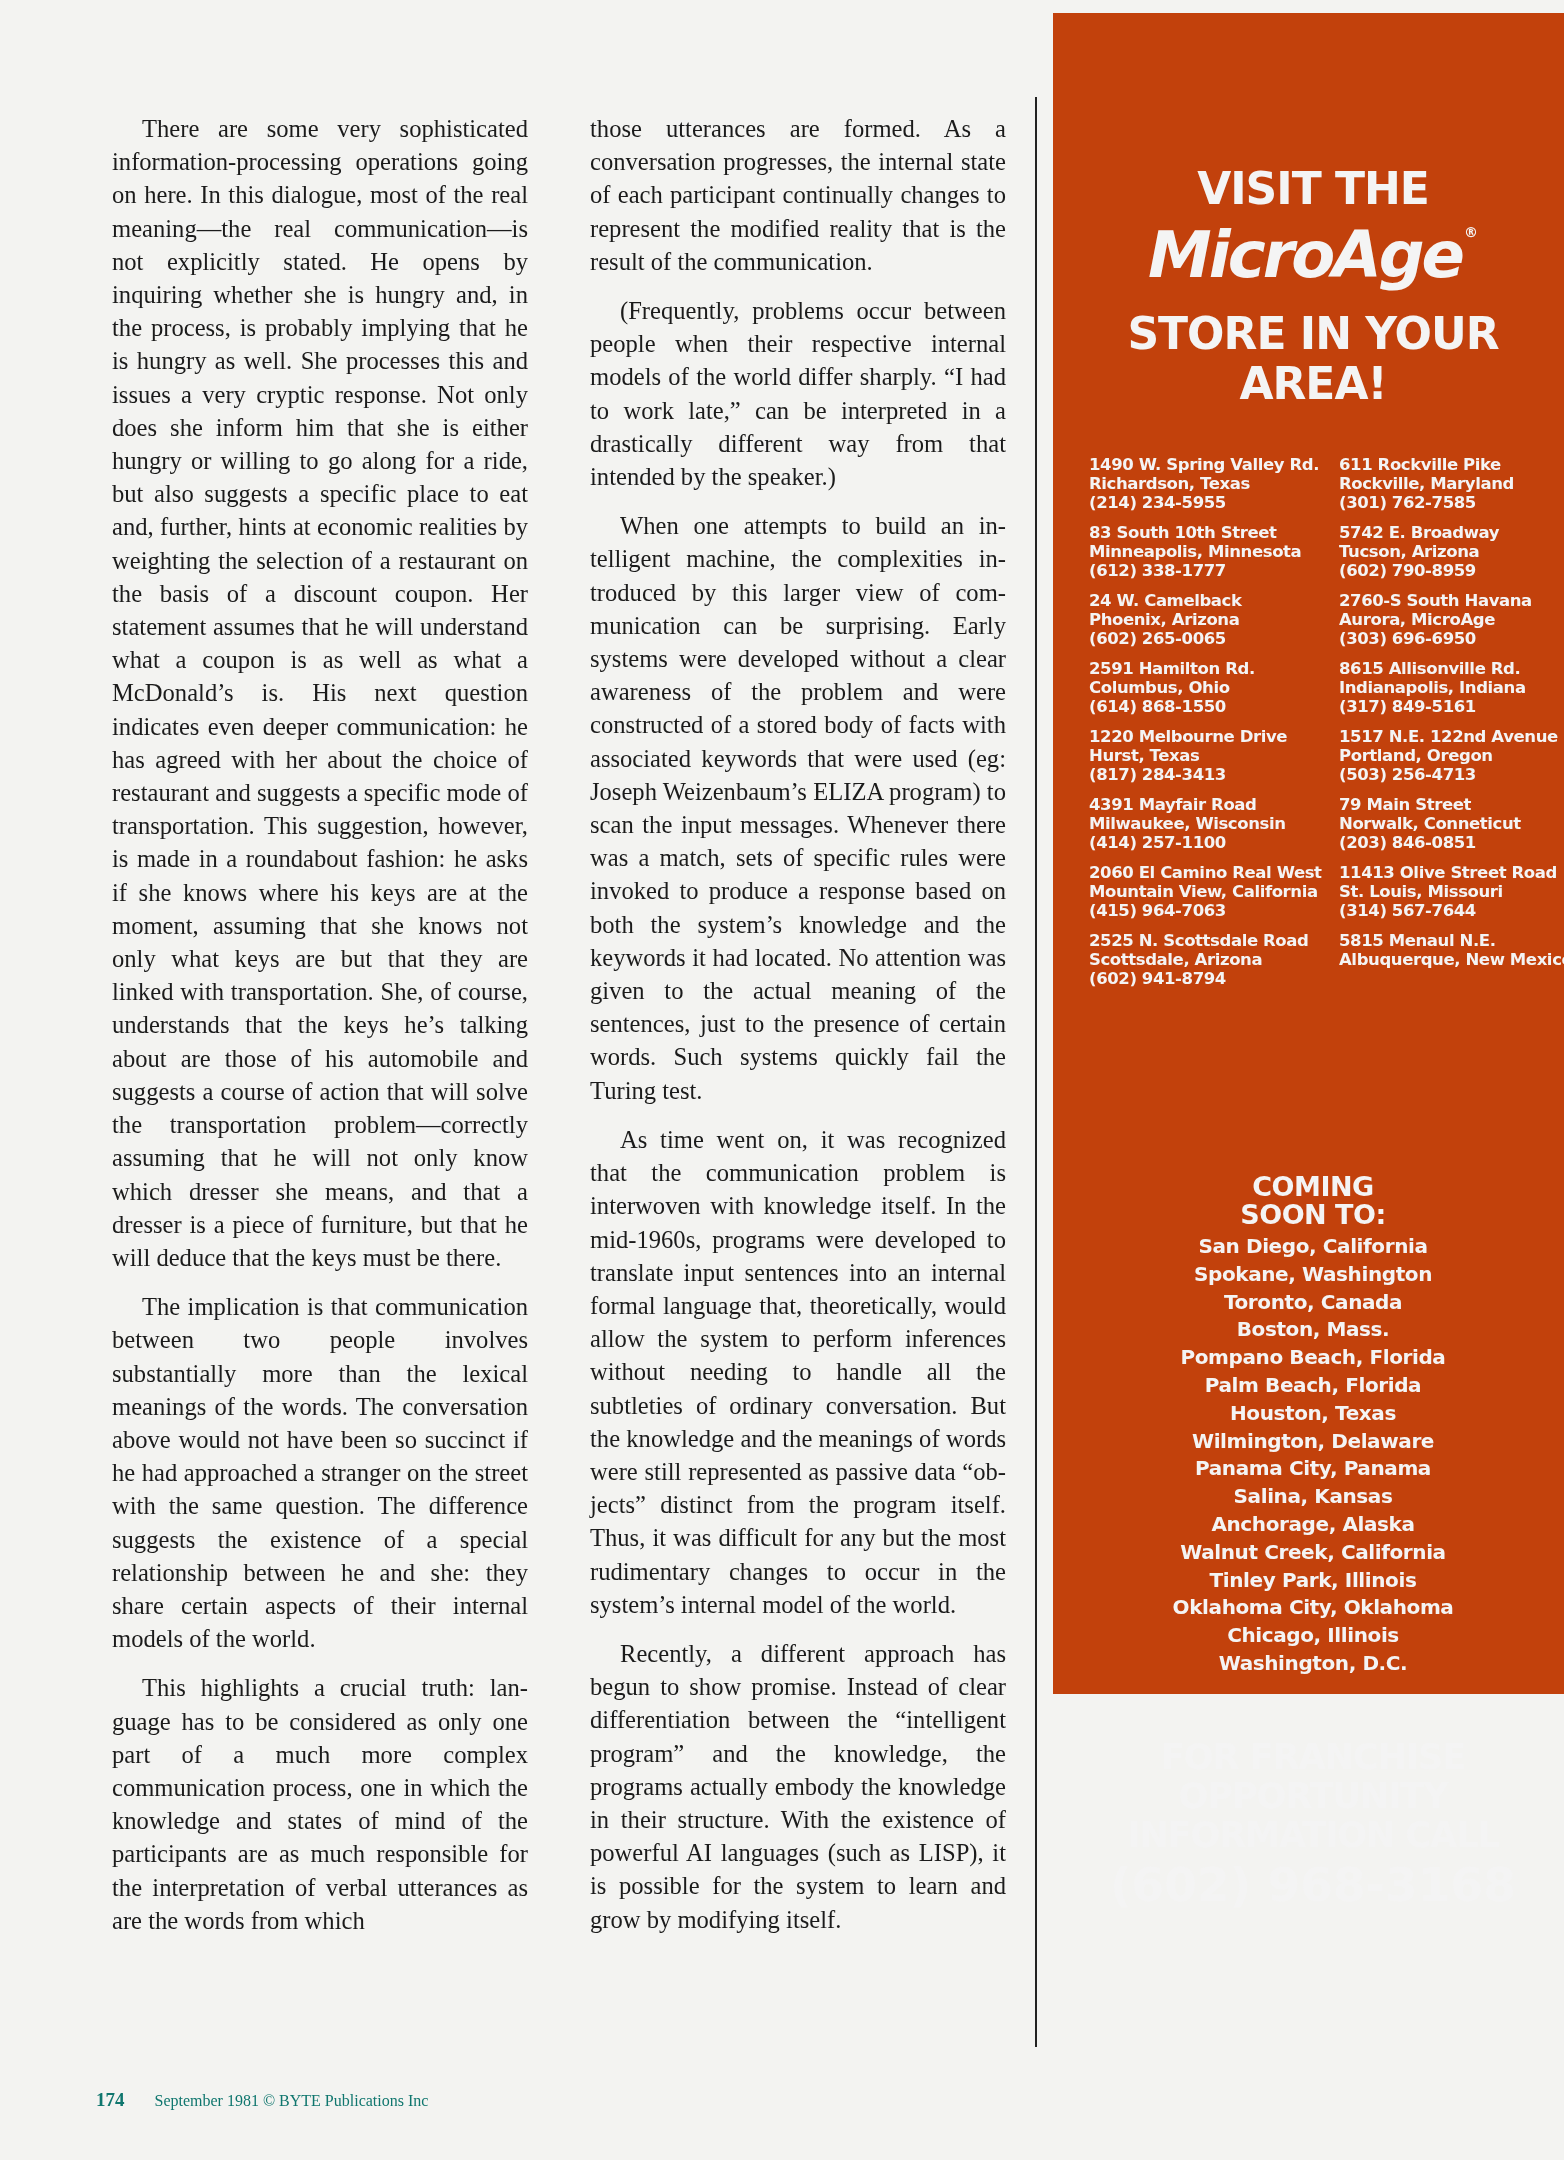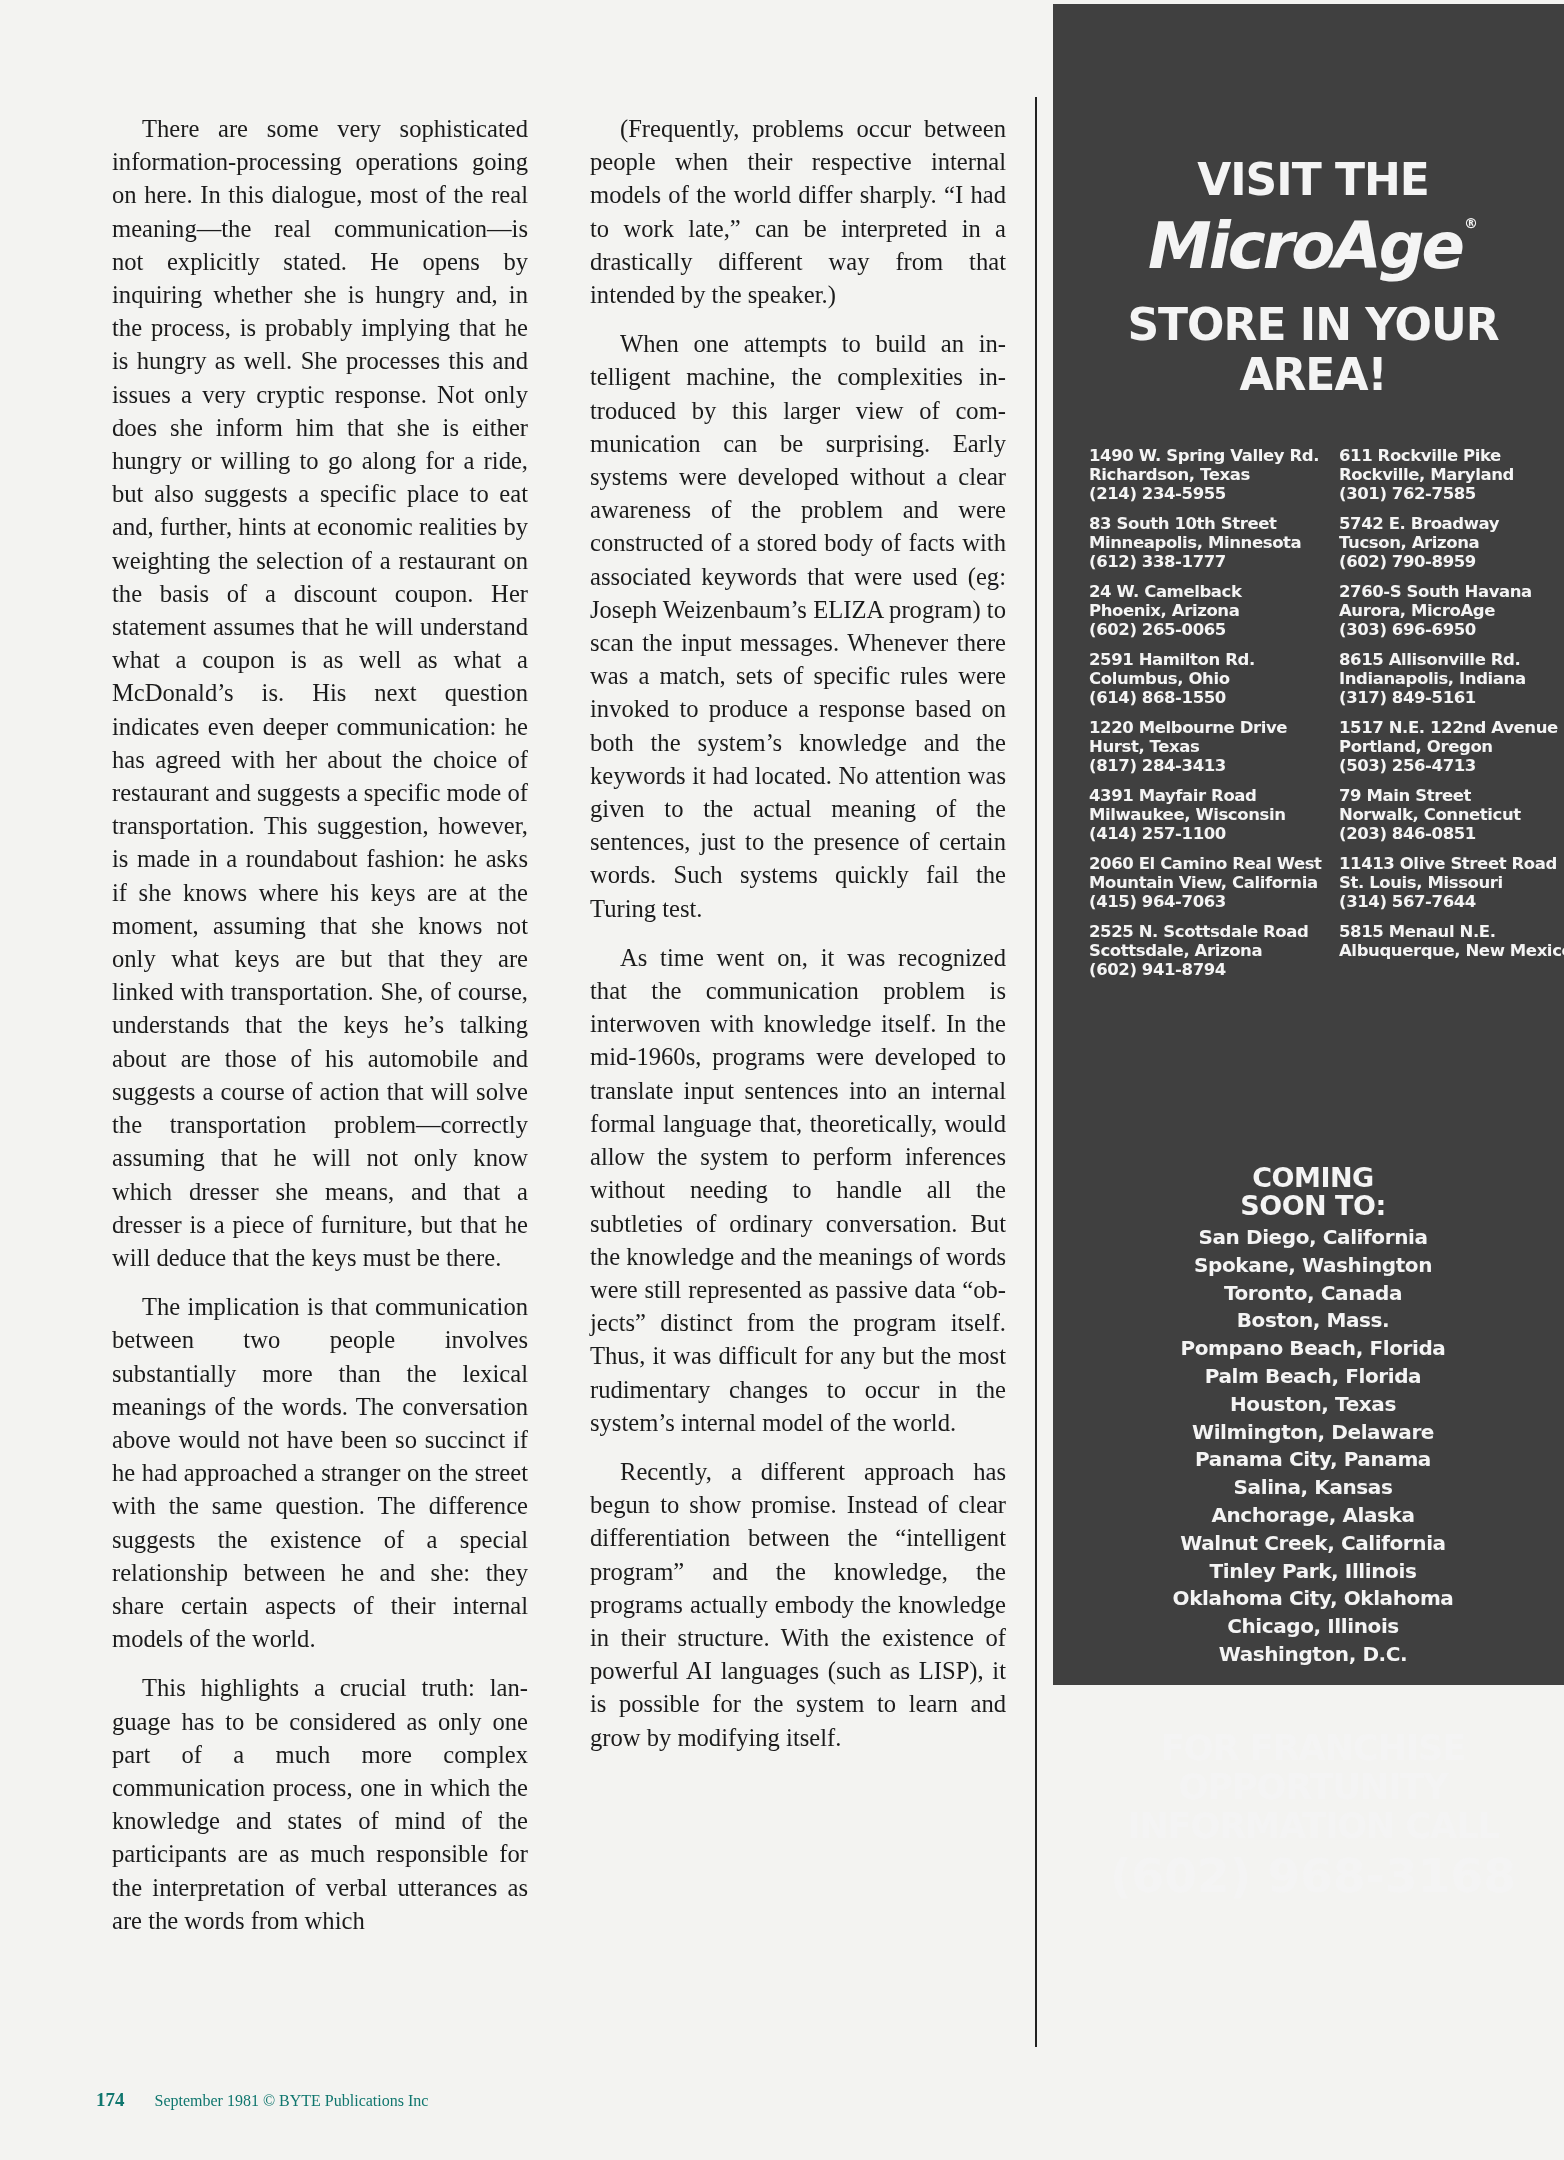--- a/index.html
+++ b/index.html
@@ -28,23 +28,23 @@
       width: 2px; height: 1950px; background: #222;
     }
     .footer {
       position: absolute; left: 96px; top: 2089px;
       font-size: 16px; color: #0f766e;
     }
     .footer .pg { font-weight: bold; font-size: 19px; margin-right: 26px; }
 
     
     .ad {
-      position: absolute; left: 1053px; top: 4px;
+      position: absolute; left: 1053px; top: 13px;
       width: 511px; height: 1681px;
-      background: #404040;
+      background: #c2410c;
       color: #f4f4f4;
       font-family: "DejaVu Sans", "Liberation Sans", sans-serif;
     }
     .ad .hdr {
       position: absolute; left: 0; width: 520px; text-align: center;
       font-weight: bold; letter-spacing: -1px;
     }
     .ad .visit { top: 150px; font-size: 44px; }
     .ad .logo {
       position: absolute; left: 0; width: 520px; text-align: center; top: 205px;
@@ -75,20 +75,21 @@
   </style>
 </head>
 <body>
 
 <div id="col-left" class="col">
     <p>There are some very sophisticated information-processing operations going on here. In this dialogue, most of the real meaning—the real com­munication—is not explicitly stated. He opens by inquiring whether she is hungry and, in the process, is prob­ably implying that he is hungry as well. She processes this and issues a very cryptic response. Not only does she inform him that she is either hungry or willing to go along for a ride, but also suggests a specific place to eat and, further, hints at economic realities by weighting the selection of a restaurant on the basis of a discount coupon. Her statement assumes that he will understand what a coupon is as well as what a McDonald’s is. His next question indicates even deeper communication: he has agreed with her about the choice of restaurant and suggests a specific mode of transpor­tation. This suggestion, however, is made in a roundabout fashion: he asks if she knows where his keys are at the moment, assuming that she knows not only what keys are but that they are linked with transporta­tion. She, of course, understands that the keys he’s talking about are those of his automobile and suggests a course of action that will solve the transportation problem—correctly assuming that he will not only know which dresser she means, and that a dresser is a piece of furniture, but that he will deduce that the keys must be there.</p>
     <p>The implication is that communica­tion between two people involves substantially more than the lexical meanings of the words. The conver­sation above would not have been so succinct if he had approached a stranger on the street with the same question. The difference suggests the existence of a special relationship be­tween he and she: they share certain aspects of their internal models of the world.</p>
     <p>This highlights a crucial truth: lan­guage has to be considered as only one part of a much more complex communication process, one in which the knowledge and states of mind of the participants are as much responsi­ble for the interpretation of verbal ut­terances as are the words from which</p>
   </div>
 <div id="col-mid" class="col">
+    <p class="cont">those utterances are formed. As a conversation progresses, the internal state of each participant continually changes to represent the modified reality that is the result of the com­munication.</p>
     <p>(Frequently, problems occur be­tween people when their respective internal models of the world differ sharply. “I had to work late,” can be interpreted in a drastically different way from that intended by the speaker.)</p>
     <p>When one attempts to build an in­telligent machine, the complexities in­troduced by this larger view of com­munication can be surprising. Early systems were developed without a clear awareness of the problem and were constructed of a stored body of facts with associated keywords that were used (eg: Joseph Weizenbaum’s ELIZA program) to scan the input messages. Whenever there was a match, sets of specific rules were in­voked to produce a response based on both the system’s knowledge and the keywords it had located. No atten­tion was given to the actual meaning of the sentences, just to the presence of certain words. Such systems quick­ly fail the Turing test.</p>
     <p>As time went on, it was recognized that the communication problem is interwoven with knowledge itself. In the mid-1960s, programs were devel­oped to translate input sentences into an internal formal language that, theoretically, would allow the system to perform inferences without need­ing to handle all the subtleties of or­dinary conversation. But the knowl­edge and the meanings of words were still represented as passive data “ob­jects” distinct from the program itself. Thus, it was difficult for any but the most rudimentary changes to occur in the system’s internal model of the world.</p>
     <p>Recently, a different approach has begun to show promise. Instead of clear differentiation between the “in­telligent program” and the knowl­edge, the programs actually embody the knowledge in their structure. With the existence of powerful AI languages (such as LISP), it is possible for the system to learn and grow by modifying itself.</p>
   </div>
 <div class="divider"></div>
 
 <div class="footer">
   <span class="pg">174</span>
   <span>September 1981 © BYTE Publications Inc</span>

